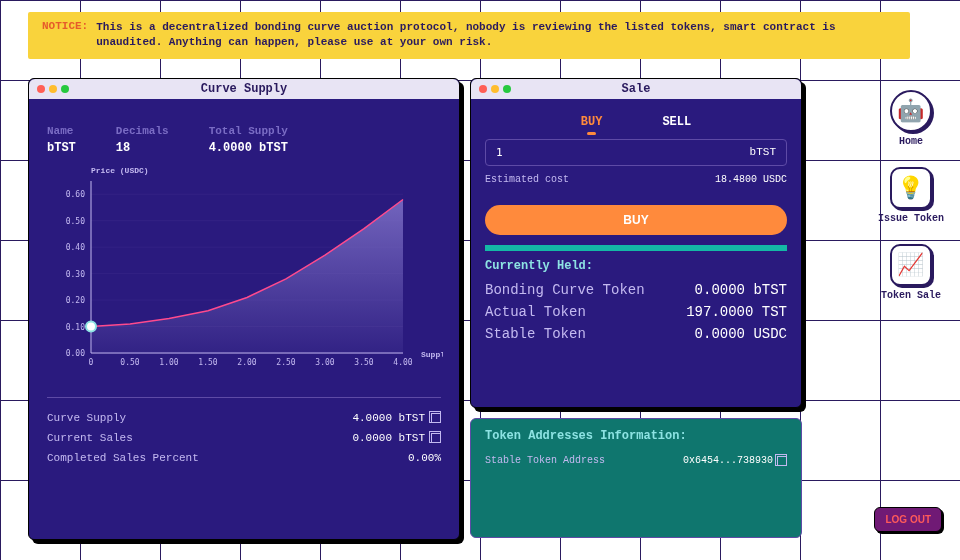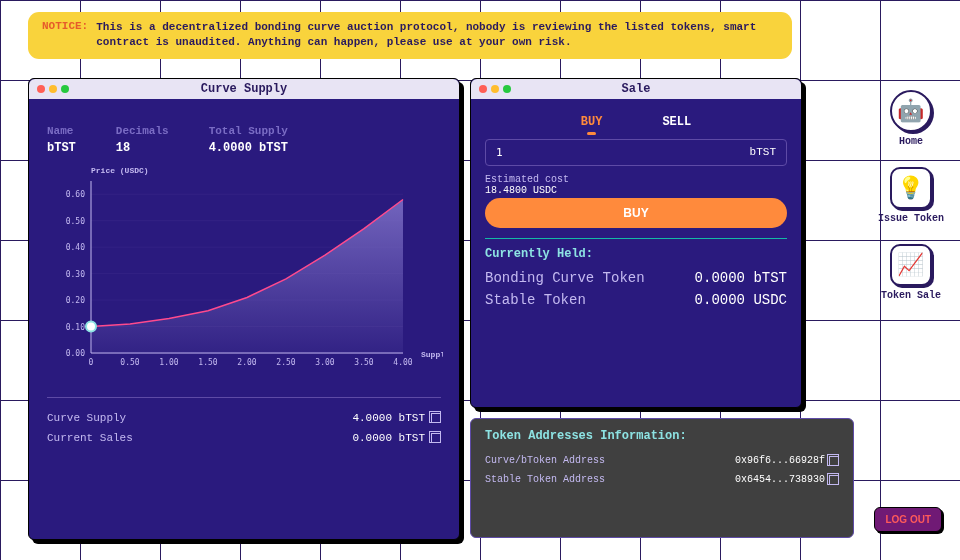--- a/index.html
+++ b/index.html
@@ -10,22 +10,22 @@
   position: relative; overflow: hidden;
 }
 .grid-bg {
   position: absolute; inset: 0;
   background-image: linear-gradient(#2a1a5e 1px, transparent 1px), linear-gradient(90deg, #2a1a5e 1px, transparent 1px);
   background-size: 80px 80px;
   z-index: 0;
 }
 .notice {
   position: absolute; top: 12px; left: 28px;
-  width: 764px; background: #f9d33c;
-  border-radius: 11px; padding: 8px 14px;
+  width: 882px; background: #f9d33c;
+  border-radius: 2px; padding: 8px 14px;
   display: flex; gap: 8px; z-index: 2;
   font-size: 11px; font-weight: bold;
 }
 .notice .label { color: #e65b2a; }
 .notice .text { color: #2a1a5e; line-height: 1.4; }
 
 .panel {
   position: absolute; z-index: 2;
   background: #2a1a7e;
   border: 1px solid #000;
@@ -38,21 +38,21 @@
   height: 20px; position: relative;
   display: flex; align-items: center; justify-content: center;
   font-size: 12px; color: #2a1a5e; font-weight: bold;
 }
 .dots { position: absolute; left: 8px; display: flex; gap: 4px; }
 .dot { width: 8px; height: 8px; border-radius: 50%; }
 .dot.r{background:#ff5f56}.dot.y{background:#ffbd2e}.dot.g{background:#27c93f}
 
 .curve-panel { top: 78px; left: 28px; width: 432px; height: 462px; }
 .sale-panel { top: 78px; left: 470px; width: 332px; height: 330px; }
-.addr-panel { top: 418px; left: 470px; width: 384px; height: 120px; background:#404040; border:1px solid #5e4ba6; border-radius:6px; box-shadow:none; padding:10px 14px; z-index:2; position:absolute;}
+.addr-panel { top: 418px; left: 470px; width: 332px; height: 120px; background:#0f766e; border:1px solid #5e4ba6; border-radius:6px; box-shadow:none; padding:10px 14px; z-index:2; position:absolute;}
 
 .curve-body { padding: 10px 18px; color: #fff; margin-top: 16px; }
 .meta-row { display: flex; gap: 40px; margin-bottom: 8px; }
 .meta-col { display:flex; flex-direction:column; gap:4px;}
 .meta-label { color: #7a6cc4; font-size: 11px; font-weight: bold; }
 .meta-val { color: #fff; font-size: 12px; font-weight: bold; }
 
 .chart { position: relative; width: 396px; height: 220px; margin-top: 8px;}
 .chart svg { width: 100%; height: 100%; }
 .axis-text { fill: #c3b9f0; font-size: 8px; font-family: monospace; }
@@ -64,24 +64,24 @@
 .copy-icon { width:10px;height:10px;border:1px solid #c3b9f0;position:relative;display:inline-block;}
 .copy-icon::after{content:'';position:absolute;width:10px;height:10px;border:1px solid #c3b9f0;top:-3px;left:-3px;}
 
 .sale-body { padding: 10px 14px; color:#fff; }
 .tabs { display:flex; justify-content:center; gap:60px; margin: 6px 0 10px; font-weight:bold; font-size:12px;}
 .tab-buy { color:#ff8a3c; position:relative;}
 .tab-buy::after{content:'';position:absolute;bottom:-6px;left:30%;width:40%;height:3px;background:#ff8a3c;border-radius:2px;}
 .tab-sell { color:#fff; }
 .input-row { border:1px solid #5e4ba6; border-radius:4px; padding:6px 10px; display:flex; justify-content:space-between; font-size:11px; margin-bottom:8px;}
 .input-row input { background:transparent; border:none; color:#fff; font-family:monospace; width:60%; outline:none; font-size:11px;}
-.est-row { display:flex; justify-content:space-between; font-size:10px; color:#c3b9f0; margin-bottom:2px;flex-direction:column;}
+.est-row { display:flex; justify-content:space-between; font-size:10px; color:#c3b9f0; margin-bottom:20px;}
 .est-row .v{color:#fff;}
 .buy-btn { background:#ff8a3c; color:#fff; font-weight:bold; font-size:12px; border:none; width:100%; height:30px; border-radius:15px; cursor:pointer; margin-bottom:10px;}
-.held { border-top:1px solid #14b8a6; padding-top:8px;}
+.held { border-top:6px solid #14b8a6; padding-top:8px;}
 .held-title { color:#8de3e3; font-size:12px; font-weight:bold; margin-bottom:6px;}
 .held-row { display:flex; justify-content:space-between; font-size:14px; color:#c3b9f0; padding:3px 0;}
 .held-row .v{color:#fff;}
 
 .addr-title { color:#8de3e3; font-size:12px; font-weight:bold; margin-bottom:8px;}
 .addr-row { display:flex; justify-content:space-between; font-size:10px; color:#c3b9f0; padding:4px 0;}
 .addr-row .v{color:#fff; display:flex; align-items:center; gap:4px;}
 
 .sidebar { position:absolute; right:16px; top:90px; z-index:2; display:flex; flex-direction:column; gap:20px; align-items:center;}
 .side-item { display:flex; flex-direction:column; align-items:center; gap:4px; cursor:pointer;}
@@ -166,20 +166,24 @@
     </div>
     <div class="stats" id="curve-stats">
         <div class="stat-row">
           <span>Curve Supply</span>
           <span class="v">4.0000 bTST<span class="copy-icon"></span></span>
         </div>
         <div class="stat-row">
           <span>Current Sales</span>
           <span class="v">0.0000 bTST<span class="copy-icon"></span></span>
         </div>
+        <div class="stat-row">
+          <span>Completed Sales Percent</span>
+          <span class="v">0.00%</span>
+        </div>
       </div>
   </div>
 </div>
 
 <div class="panel sale-panel">
   <div class="panel-header">
     <div class="dots">
       <span class="dot r"></span>
       <span class="dot y"></span>
       <span class="dot g"></span>
@@ -201,36 +205,36 @@
     </div>
     <button class="buy-btn">BUY</button>
     <div class="held">
       <div class="held-title">Currently Held:</div>
       <div id="held-rows">
           <div class="held-row">
             <span>Bonding Curve Token</span>
             <span class="v">0.0000 bTST</span>
           </div>
           <div class="held-row">
+            <span>Actual Token</span>
+            <span class="v">197.0000 TST</span>
+          </div>
+          <div class="held-row">
             <span>Stable Token</span>
             <span class="v">0.0000 USDC</span>
           </div>
         </div>
     </div>
   </div>
 </div>
 
 <div class="addr-panel">
   <div class="addr-title">Token Addresses Information:</div>
   <div id="addr-rows">
       <div class="addr-row">
-        <span>Curve/bToken Address</span>
-        <span class="v">0x96f6...66928f<span class="copy-icon"></span></span>
-      </div>
-      <div class="addr-row">
         <span>Stable Token Address</span>
         <span class="v">0x6454...738930<span class="copy-icon"></span></span>
       </div>
     </div>
 </div>
 
 <div class="sidebar" id="sidebar">
     <div class="side-item">
       <div class="side-icon round">🤖</div>
       <span class="side-label">Home</span>

